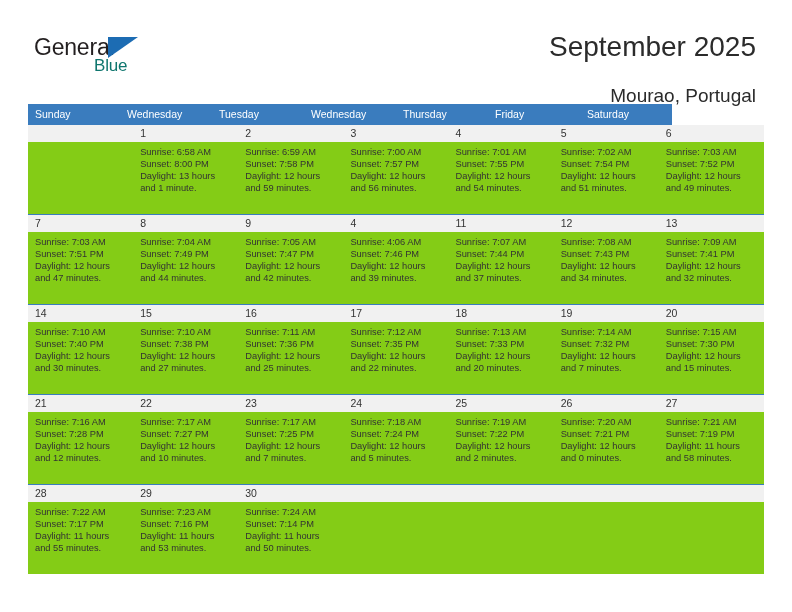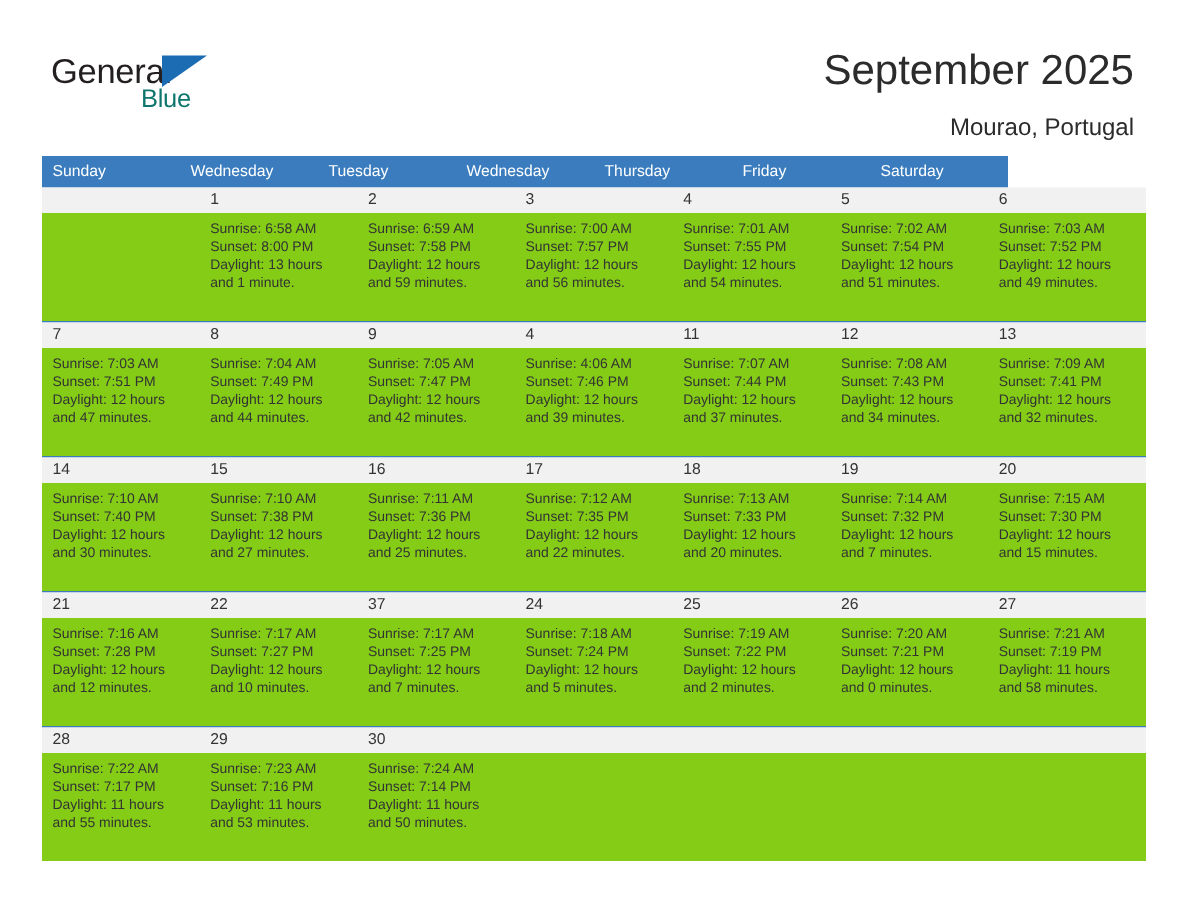--- a/index.html
+++ b/index.html
@@ -68,24 +68,24 @@
     text-align: right;
   }
   .cal-title {
     font-size: 28px;
     font-weight: normal;
     color: #2b2b2b;
     line-height: 34px;
     white-space: nowrap;
   }
   .cal-subtitle {
-    font-size: 16px;
+    font-size: 19px;
     color: #2b2b2b;
     line-height: 20px;
-    margin-top: 12px;
+    margin-top: 22px;
     white-space: nowrap;
   }
 
   
   .calendar {
     position: absolute;
     left: 28px;
     top: 104px;
     width: 736px;
   }
@@ -340,21 +340,21 @@
             <div class="detail-line">Sunset: 7:30 PM</div>
             <div class="detail-line">Daylight: 12 hours</div>
             <div class="detail-line">and 15 minutes.</div>
           </div>
         </div>
       </div>
       <div class="week">
         <div class="daynum-row">
           <div class="daynum-cell">21</div>
           <div class="daynum-cell">22</div>
-          <div class="daynum-cell">37</div>
+          <div class="daynum-cell">23</div>
           <div class="daynum-cell">24</div>
           <div class="daynum-cell">25</div>
           <div class="daynum-cell">26</div>
           <div class="daynum-cell">27</div>
         </div>
         <div class="detail-row">
           <div class="detail-cell">
             <div class="detail-line">Sunrise: 7:16 AM</div>
             <div class="detail-line">Sunset: 7:28 PM</div>
             <div class="detail-line">Daylight: 12 hours</div>

